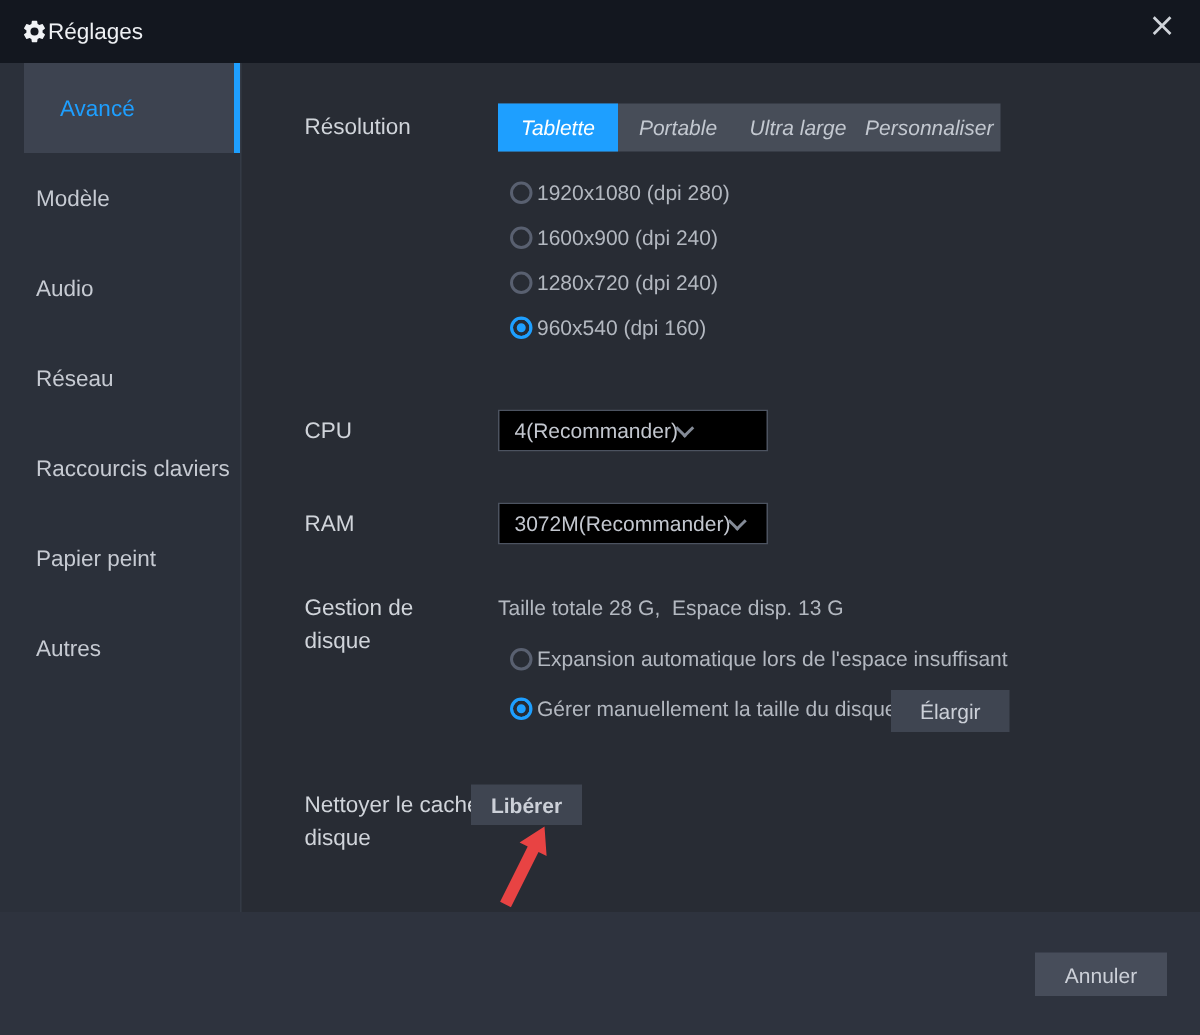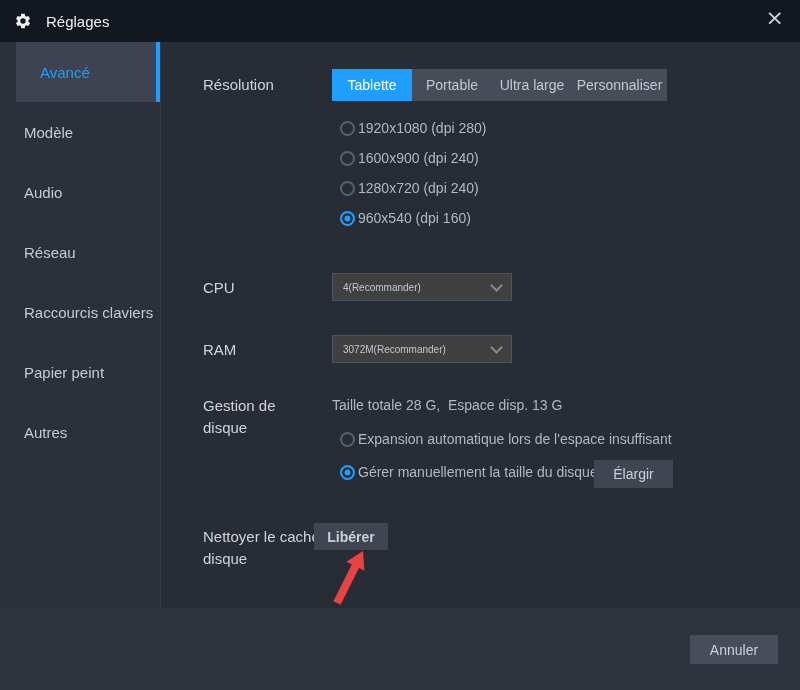--- a/index.html
+++ b/index.html
@@ -4,47 +4,47 @@
 <style>
   html,body{margin:0;padding:0;background:#0b0d12;}
   .window{
     position:relative;width:800px;height:690px;background:#282c34;
     font-family:"Liberation Sans","DejaVu Sans",sans-serif;overflow:hidden;
   }
   
   .titlebar{position:absolute;left:0;top:0;width:100%;height:42px;background:#13171f;
     display:flex;align-items:center;padding-left:14px;box-sizing:border-box;}
   .gear{width:18px;height:18px;flex:none;}
-  .title{font-size:15px;color:#eef0f3;margin-left:14px;}
+  .title{font-size:15px;color:#eef0f3;margin-left:0;}
   .close{position:absolute;right:16px;top:7px;font-size:22px;color:#cfd3d9;line-height:1;
     cursor:pointer;font-family:"DejaVu Sans",sans-serif;}
   
   .sidebar{position:absolute;left:0;top:42px;width:161px;height:566px;background:#2b303a;
     border-right:1px solid #343a45;box-sizing:border-box;}
   .side-item{height:60px;display:flex;align-items:center;padding-left:24px;font-size:15px;
     color:#c6cad2;box-sizing:border-box;cursor:pointer;}
   .side-item.selected{background:#3d4350;color:#1e9fff;border-right:4px solid #1e9fff;margin-left:16px;}
   
   .content-label{position:absolute;font-size:15px;color:#d0d4da;line-height:22px;}
   .seg{position:absolute;left:332px;top:69px;height:32px;display:flex;background:#474d58;
     font-size:14px;color:#c3c8d0;}
-  .seg-item{display:flex;align-items:center;justify-content:center;cursor:pointer;}
+  .seg-item{display:flex;align-items:center;justify-content:center;cursor:pointer;font-style:italic;}
   .seg-item:nth-child(1){width:80px;}
   .seg-item:nth-child(2){width:80px;}
   .seg-item:nth-child(3){width:80px;}
   .seg-item:nth-child(4){width:95px;}
   .seg-item.selected{background:#1e9fff;color:#ffffff;}
   .radio-row{position:absolute;display:flex;align-items:center;gap:3px;font-size:14px;
     color:#b3b8c0;cursor:pointer;}
   .radio{width:15px;height:15px;border-radius:50%;border:2px solid #596070;
     box-sizing:border-box;flex:none;background:transparent;}
   .radio.selected{border-color:#1e9fff;background:#1e9fff;box-shadow:inset 0 0 0 2.5px #272b33;}
   .dropdown{position:absolute;width:180px;height:28px;border:1px solid #4c5360;
-    box-sizing:border-box;display:flex;align-items:center;justify-content:space-between;
-    padding:0 10px;font-size:10px;color:#c3c7cf;background:#404040;cursor:pointer;}
+    box-sizing:border-box;display:flex;align-items:center;
+    padding:0 10px;font-size:14px;color:#c3c7cf;background:#000000;cursor:pointer;}
   .chevron{width:7px;height:7px;border-left:2px solid #848b97;border-bottom:2px solid #848b97;
     transform:rotate(-45deg);margin-top:-4px;flex:none;}
   .info-text{position:absolute;left:332px;top:397px;font-size:14px;color:#b3b8c0;white-space:pre;}
   .btn{display:flex;align-items:center;justify-content:center;font-size:14px;
     box-sizing:border-box;cursor:pointer;}
   .btn-gray{background:#3f4551;color:#ccd0d8;}
   #btn-elargir{position:absolute;left:594px;top:460px;width:79px;height:28px;}
   #btn-liberer{position:absolute;left:314px;top:523px;width:74px;height:27px;font-weight:bold;}
   .arrow-svg{position:absolute;left:327px;top:549px;}
   

